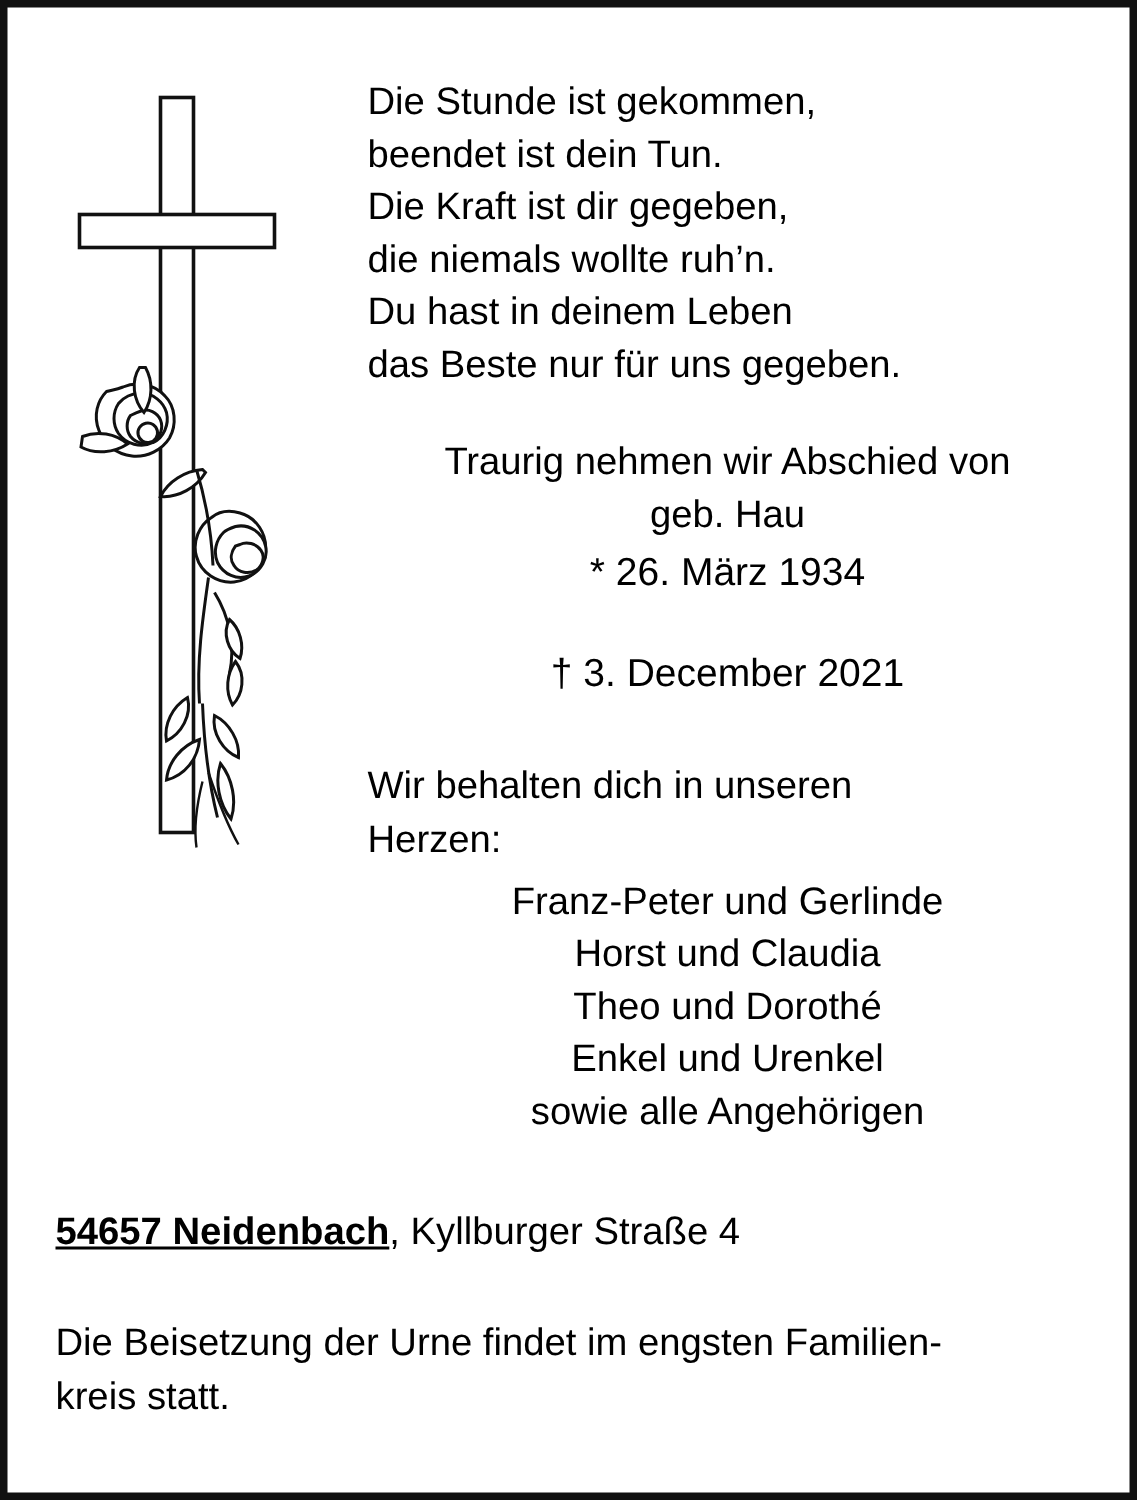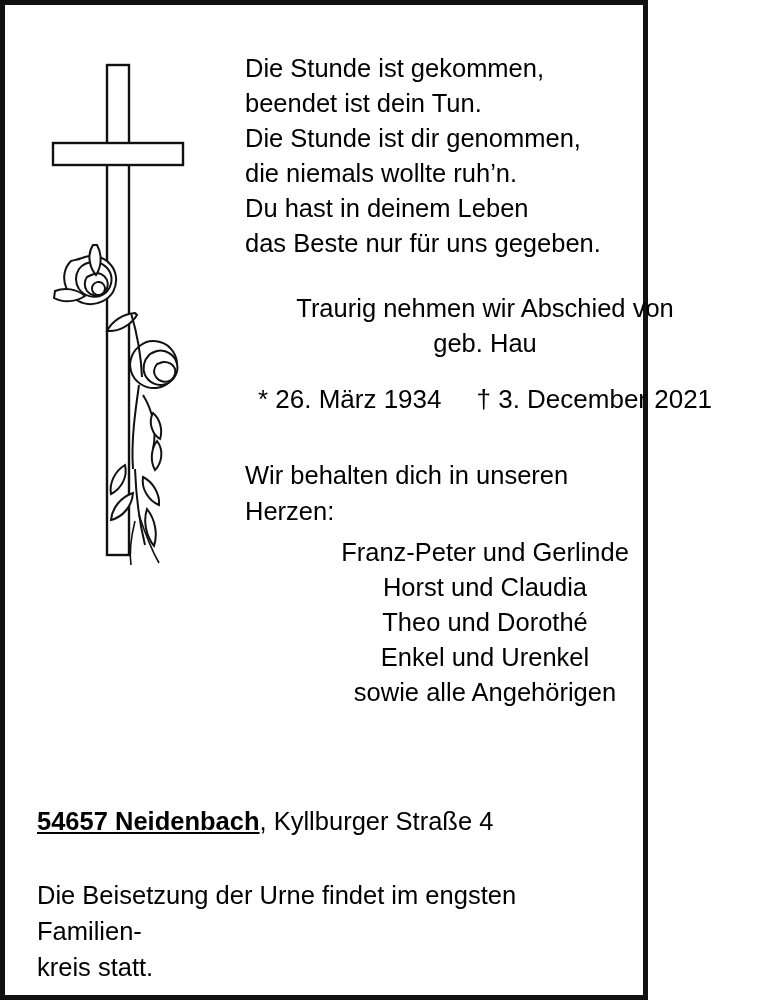--- a/index.html
+++ b/index.html
@@ -10,21 +10,21 @@
   body {
     width: 758px;
     height: 1000px;
     font-family: "Liberation Sans", sans-serif;
     color: #000000;
     overflow: hidden;
   }
   .notice {
     position: relative;
     box-sizing: border-box;
-    width: 648px;
+    width: 758px;
     height: 1000px;
     border: 5px solid #111111;
     background: #ffffff;
     padding: 4px;
   }
   .inner {
     position: absolute;
     left: 0; top: 0; right: 0; bottom: 0;
     padding: 18px 26px 18px 26px;
     box-sizing: border-box;
@@ -67,27 +67,28 @@
     text-align: center;
     line-height: 52px;
   }
   .maiden {
     margin-top: 3px;
     font-size: 25.5px;
     text-align: center;
     line-height: 30px;
   }
   .dates {
-    margin-top: 25px;
+    margin-top: 7px;
     font-size: 26px;
     text-align: center;
     line-height: 32px;
     display: flex;
     justify-content: center;
     gap: 35px;
+    flex-direction: column;
   }
   .memory {
     margin-top: 42px;
     font-size: 25.5px;
     line-height: 36px;
     text-align: justify;
   }
   .memory .lastline { text-align: left; }
   .survivors {
     margin-top: 6px;
@@ -172,21 +173,21 @@
           <path d="M100 476c-4 16-6 30-4 44"></path>
         </g>
       </svg>
     </div>
 
     <div class="textcol">
 
       <div class="verse">
         <div>Die Stunde ist gekommen,</div>
         <div>beendet ist dein Tun.</div>
-        <div>Die Stunde ist dir genommen,</div>
+        <div>Die Kraft ist dir gegeben,</div>
         <div>die niemals wollte ruh’n.</div>
         <div>Du hast in deinem Leben</div>
         <div>das Beste nur für uns gegeben.</div>
       </div>
 
       <div class="intro">Traurig nehmen wir Abschied von</div>
 
 
       <div class="maiden">geb. Hau</div>
 

